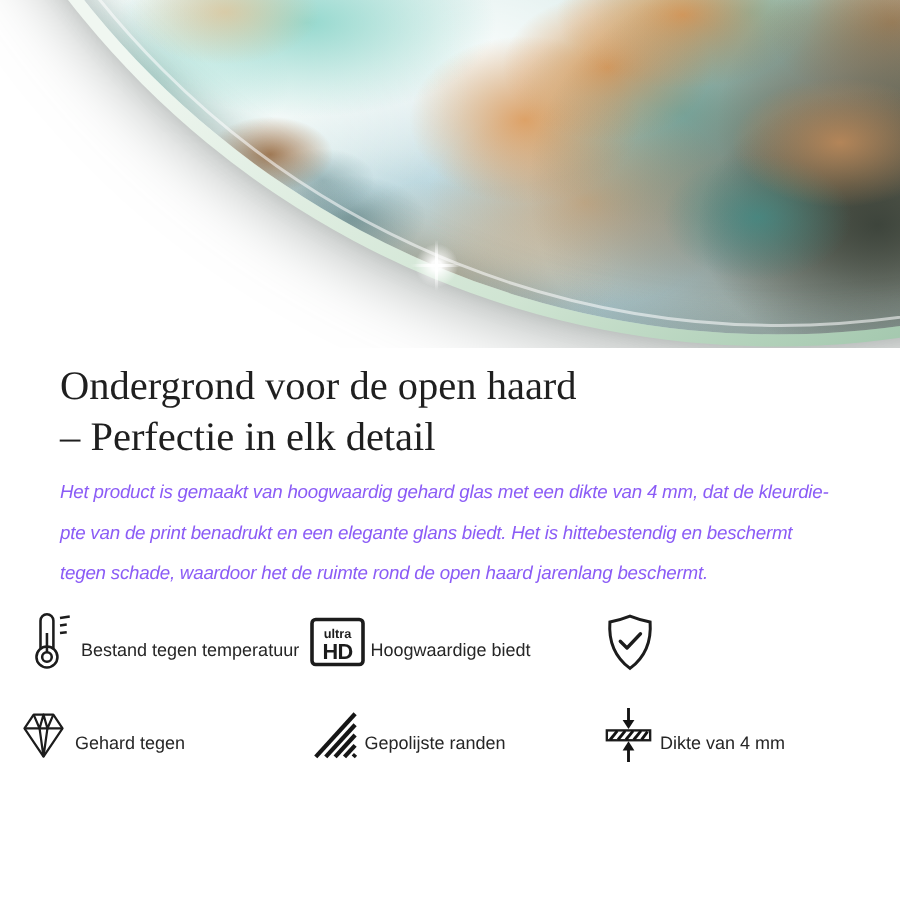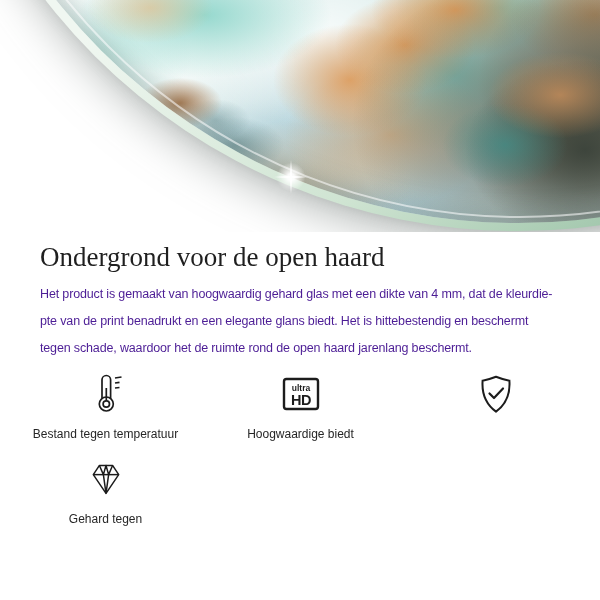--- a/index.html
+++ b/index.html
@@ -65,44 +65,45 @@
     content:""; position:absolute; background:linear-gradient(to bottom, rgba(255,255,255,0), #fff 42%, #fff 58%, rgba(255,255,255,0));
   }
   .sparkle::before { left:16px; top:0; width:2px; height:34px; }
   .sparkle::after  { left:0; top:16px; width:34px; height:2px;
     background:linear-gradient(to right, rgba(255,255,255,0), #fff 42%, #fff 58%, rgba(255,255,255,0)); }
   
   .content { padding:0 40px; }
   .page-title { margin:8px 0 0; font-family:"Liberation Serif", serif; font-weight:400;
     font-size:27px; line-height:34px; color:#1f1f1f; }
   .page-title span { display:block; }
-  .description { margin:7px 0 0; font-size:12.5px; line-height:27px; color:#4c1d95;
-    letter-spacing:-0.15px; white-space:pre-line; }
+  .description { margin:7px 0 0; font-size:12.5px; line-height:27px; color:#8b5cf6;
+    letter-spacing:-0.15px; white-space:pre-line;font-style:italic; }
   
   .features { margin:8px 0 0 -32px; display:grid; grid-template-columns:repeat(3,195px); row-gap:14px; }
-  .feature { display:flex; flex-direction:column; align-items:center; }
+  .feature { display:flex; flex-direction:row; align-items:center; }
   .icon-box { height:48px; display:flex; align-items:center; justify-content:center; }
   .feature-label { margin-top:9px; font-size:12px; color:#262626; white-space:nowrap; }
   svg { display:block; }
   .ico { stroke:#1c1c1c; fill:none; stroke-width:1.7; }
 </style>
 </head>
 <body>
 
 <div class="hero">
   <div class="glass-shadow"></div>
   <div class="glass-bevel"></div>
   <div class="glass-art"></div>
   <div class="glass-inner-ring"></div>
   <div class="sparkle"></div>
 </div>
 
 <div class="content">
   <h1 class="page-title">
     <span>Ondergrond voor de open haard</span>
+    <span>– Perfectie in elk detail</span>
   </h1>
 
   <p class="description">Het product is gemaakt van hoogwaardig gehard glas met een dikte van 4 mm, dat de kleurdie-
 pte van de print benadrukt en een elegante glans biedt. Het is hittebestendig en beschermt
 tegen schade, waardoor het de ruimte rond de open haard jarenlang beschermt.</p>
 
   <div class="features">
 
     <div class="feature">
       <div class="icon-box">
@@ -144,16 +145,49 @@
         <svg width="42" height="42" viewBox="0 0 48 48">
           <path class="ico" stroke-width="1.6" stroke-linejoin="round" d="M9.5 19 L16.5 8.5 H31.5 L38.5 19 L24 40.5 Z"></path>
           <line class="ico" stroke-width="1.6" x1="9.5" y1="19" x2="38.5" y2="19"></line>
           <path class="ico" stroke-width="1.6" stroke-linejoin="round" d="M16.5 8.5 L21 19 L24 8.5 L27 19 L31.5 8.5"></path>
           <path class="ico" stroke-width="1.6" d="M21 19 L24 40.5 M27 19 L24 40.5"></path>
         </svg>
       </div>
       <div class="feature-label">Gehard tegen</div>
     </div>
 
+    <div class="feature">
+      <div class="icon-box">
+        <svg width="40" height="40" viewBox="0 0 48 48">
+          <g stroke="#161616" stroke-width="3.4">
+            <line x1="9" y1="41.5" x2="40.5" y2="7"></line>
+            <line x1="17" y1="41.5" x2="40.5" y2="15.8"></line>
+            <line x1="24.5" y1="41.5" x2="40.5" y2="24"></line>
+            <line x1="32" y1="41.5" x2="40.5" y2="32.3"></line>
+            <line x1="39" y1="41.5" x2="40.8" y2="39.5"></line>
+          </g>
+        </svg>
+      </div>
+      <div class="feature-label">Gepolijste randen</div>
+    </div>
 
+    <div class="feature">
+      <div class="icon-box">
+        <svg width="42" height="42" viewBox="0 0 48 48">
+          <rect class="ico" x="7.5" y="20.5" width="33" height="7.5" style="stroke-width:1.8"></rect>
+          <g stroke="#141414" stroke-width="2.2">
+            <line x1="10" y1="27.6" x2="15.5" y2="20.9"></line>
+            <line x1="16" y1="27.6" x2="21.5" y2="20.9"></line>
+            <line x1="22" y1="27.6" x2="27.5" y2="20.9"></line>
+            <line x1="28" y1="27.6" x2="33.5" y2="20.9"></line>
+            <line x1="34" y1="27.6" x2="38.5" y2="21.5"></line>
+          </g>
+          <line x1="24" y1="3.5" x2="24" y2="13" stroke="#141414" stroke-width="2.2"></line>
+          <path d="M24 19.5 L19.5 12.5 H28.5 Z" fill="#141414"></path>
+          <line x1="24" y1="44.5" x2="24" y2="35" stroke="#141414" stroke-width="2.2"></line>
+          <path d="M24 28.8 L19.5 35.8 H28.5 Z" fill="#141414"></path>
+        </svg>
+      </div>
+      <div class="feature-label">Dikte van 4 mm</div>
+    </div>
 
   </div>
 </div>
 
 </body></html>

